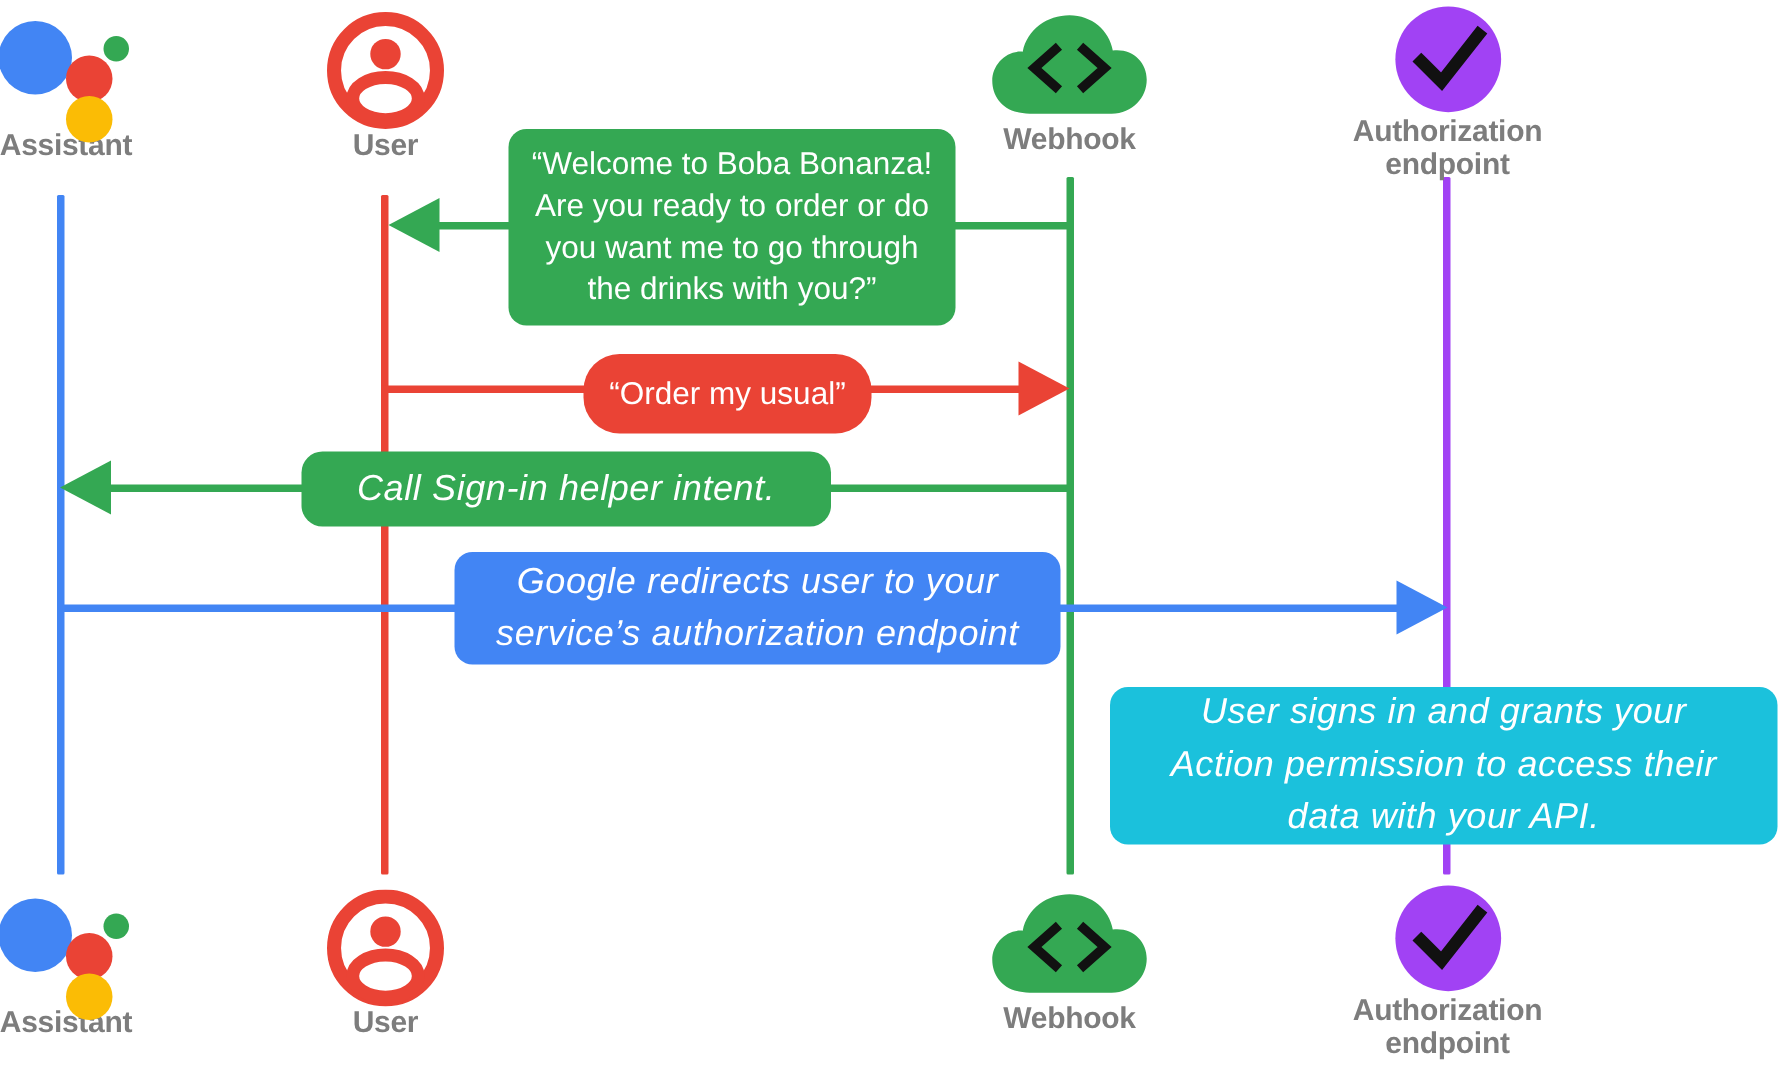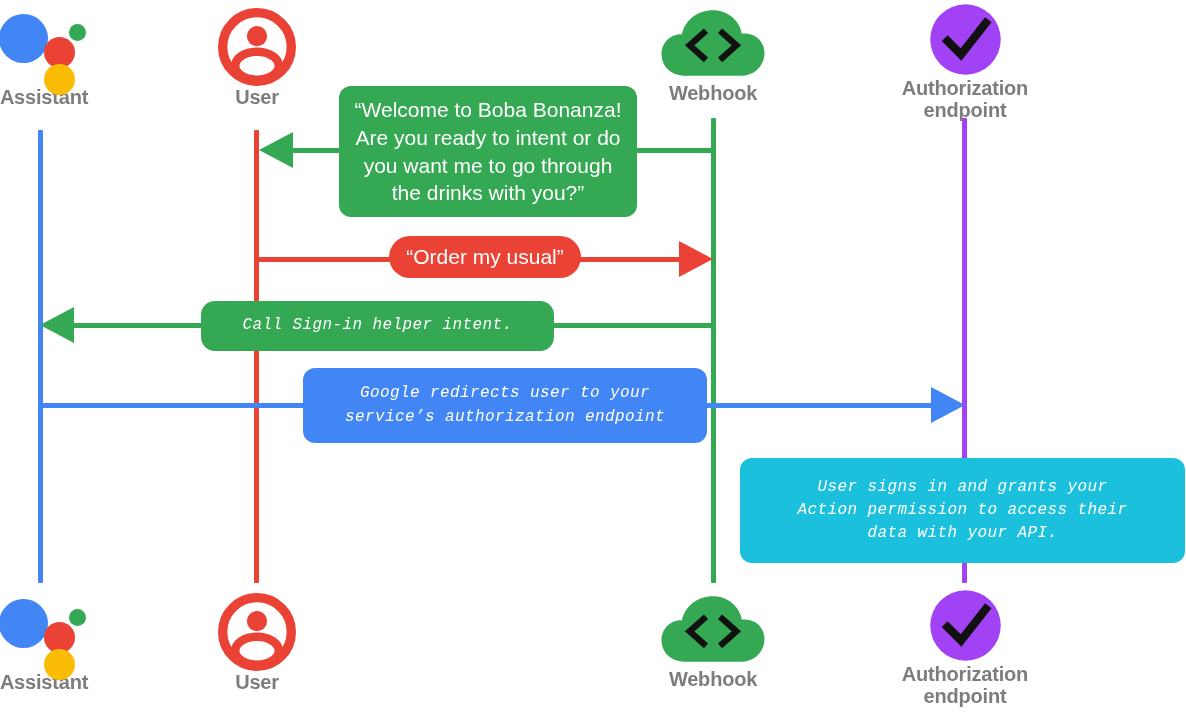--- a/index.html
+++ b/index.html
@@ -78,23 +78,23 @@
     align-items: center;
     justify-content: center;
     white-space: pre-line;
   }
   .bubble.sans {
     font-family: "Liberation Sans", sans-serif;
     font-size: 21px;
     line-height: 1.33;
   }
   .bubble.mono {
-    font-family: Liberation Mono, monospace;
+    font-family: Liberation Sans, sans-serif;
     font-style: italic;
-    font-size: 16px;
+    font-size: 24px;
     line-height: 1.45;
     letter-spacing: 0.4px;
   }
 
   
   .arrow-line {
     position: absolute;
     height: 5px;
     border-radius: 0;
   }
@@ -204,27 +204,27 @@
         <path d="M26 52 L44 70 L77 28" fill="none" stroke="#111111" stroke-width="11" stroke-linecap="square" stroke-linejoin="miter"></path>
       </svg>
     </div>
     <div class="actor-label">Authorization
 endpoint</div>
   </div>
 
   <div class="arrow-line" style="left:290px; top:148px; width:424px; background:#34A853;"></div>
   <div class="arrow-head left" style="left:259px; top:132px; border-right:34px solid #34A853;"></div>
   <div class="bubble sans" style="left:339px; top:86px; width:298px; height:131px; background:#34A853; padding:6px 14px;">“Welcome to Boba Bonanza!
-Are you ready to intent or do
+Are you ready to order or do
 you want me to go through
 the drinks with you?”</div>
 
   <div class="arrow-line" style="left:254px; top:257px; width:426px; background:#EA4335;"></div>
   <div class="arrow-head right" style="left:679px; top:241px; border-left:34px solid #EA4335;"></div>
-  <div class="bubble sans" style="left:389px; top:236px; width:192px; height:42px; background:#EA4335; padding:4px 12px; border-radius:24px;">“Order my usual”</div>
+  <div class="bubble sans" style="left:389px; top:236px; width:192px; height:53px; background:#EA4335; padding:4px 12px; border-radius:24px;">“Order my usual”</div>
 
   <div class="arrow-line" style="left:70px; top:323px; width:644px; background:#34A853;"></div>
   <div class="arrow-head left" style="left:40px; top:307px; border-right:34px solid #34A853;"></div>
   <div class="bubble mono" style="left:201px; top:301px; width:353px; height:50px; background:#34A853; padding:4px 12px; border-radius:14px;">Call Sign-in helper intent.</div>
 
   <div class="arrow-line" style="left:38px; top:403px; width:895px; background:#4285F4;"></div>
   <div class="arrow-head right" style="left:931px; top:387px; border-left:34px solid #4285F4;"></div>
   <div class="bubble mono" style="left:303px; top:368px; width:404px; height:75px; background:#4285F4; padding:4px 10px; border-radius:12px;">Google redirects user to your
 service’s authorization endpoint</div>
 

